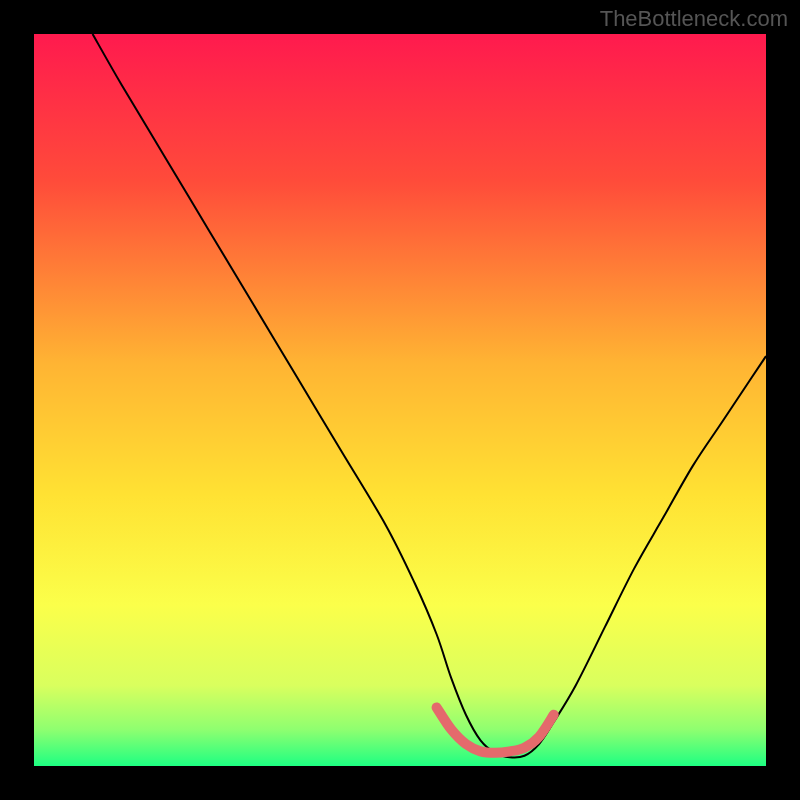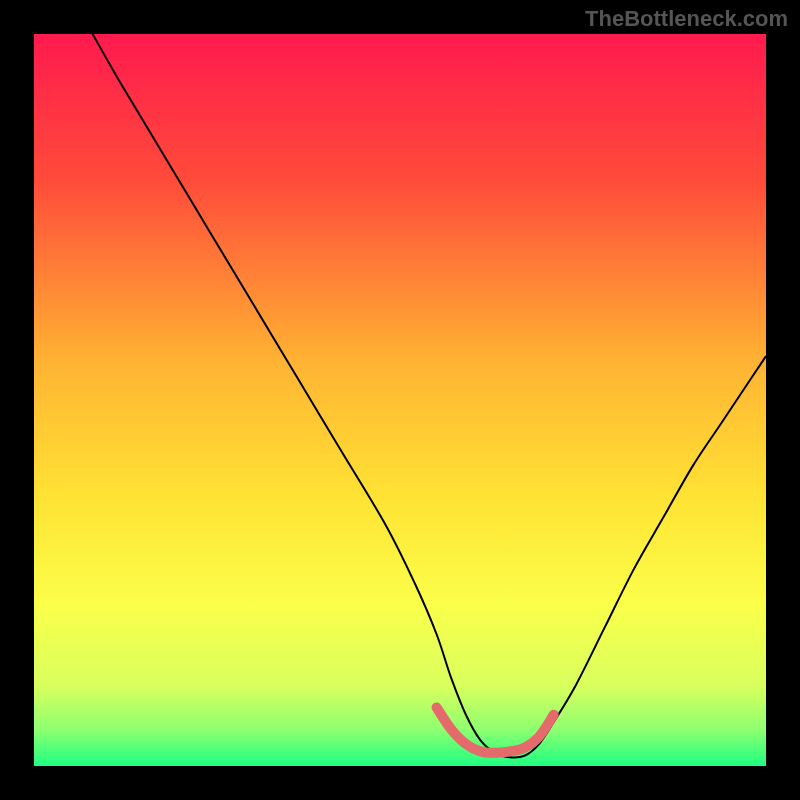--- a/index.html
+++ b/index.html
@@ -10,21 +10,21 @@
     background: #000;
     position: relative;
     font-family: Arial, sans-serif;
   }
   .watermark {
     position: absolute;
     top: 6px;
     right: 12px;
     color: #555;
     font-size: 22px;
-    font-weight: 700;
+    font-weight: 400;
     z-index: 10;
   }
   .plot-area {
     position: absolute;
     left: 34px;
     top: 34px;
     width: 732px;
     height: 732px;
     overflow: hidden;
   }

